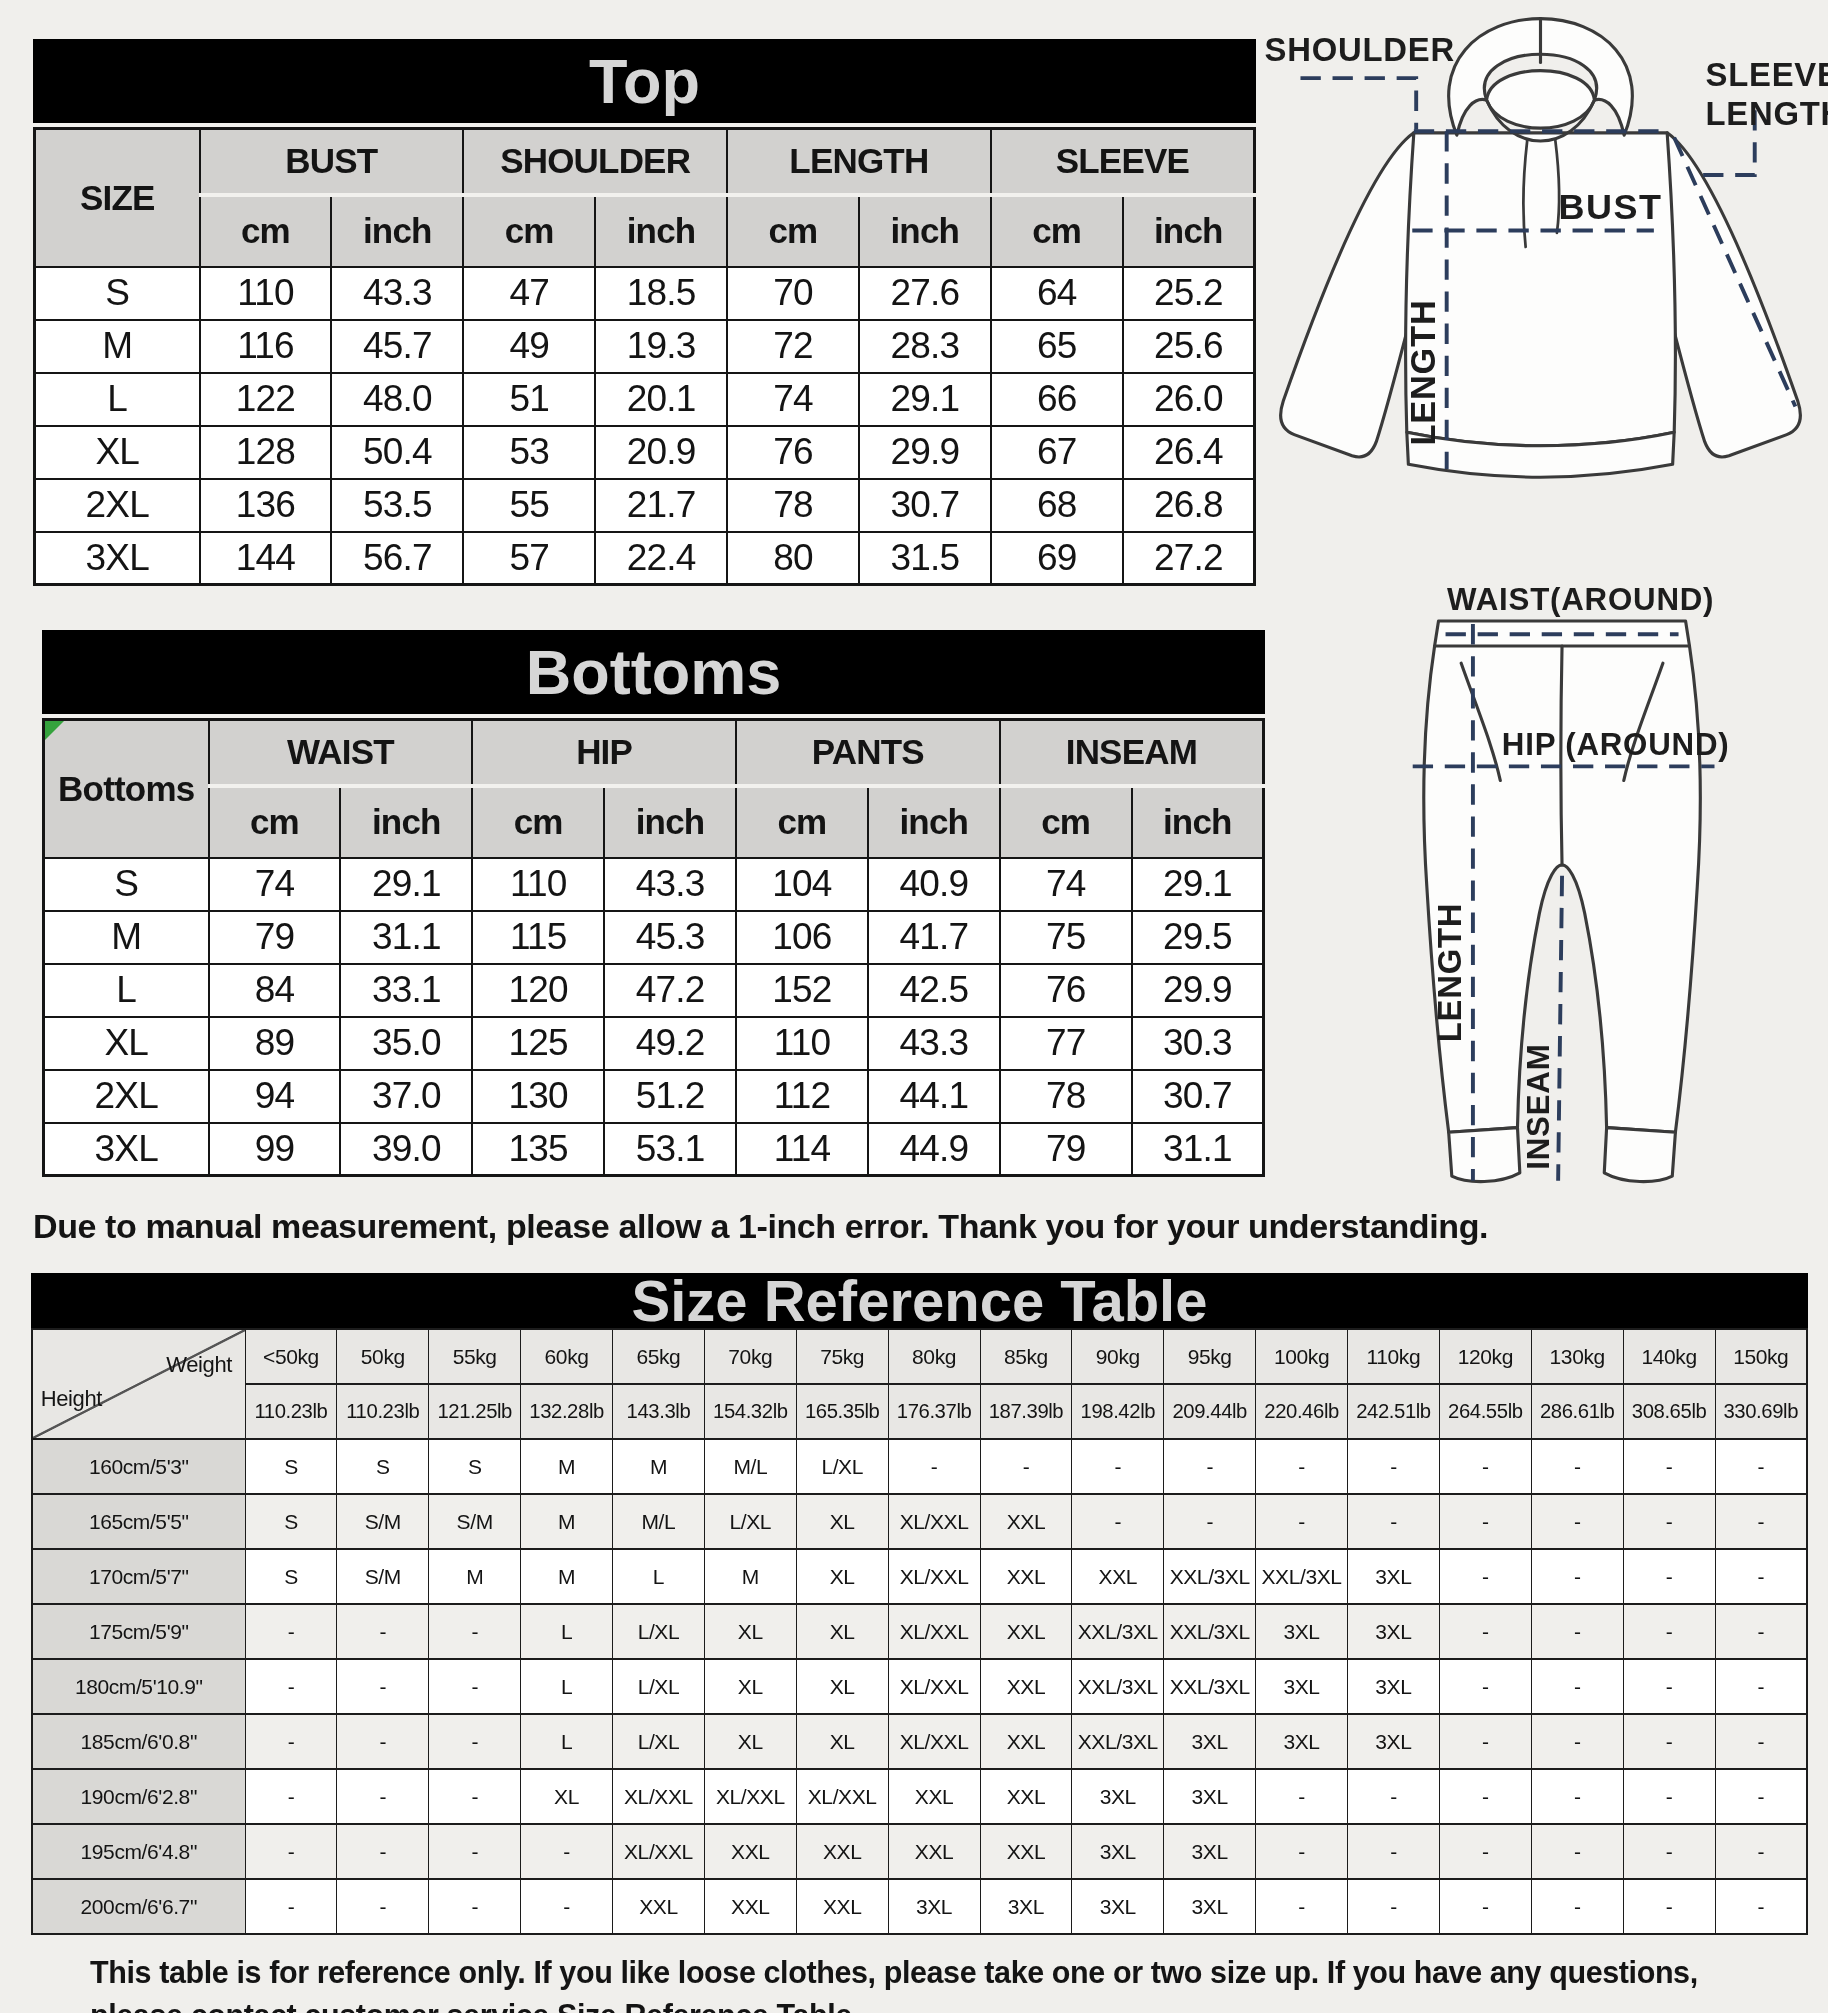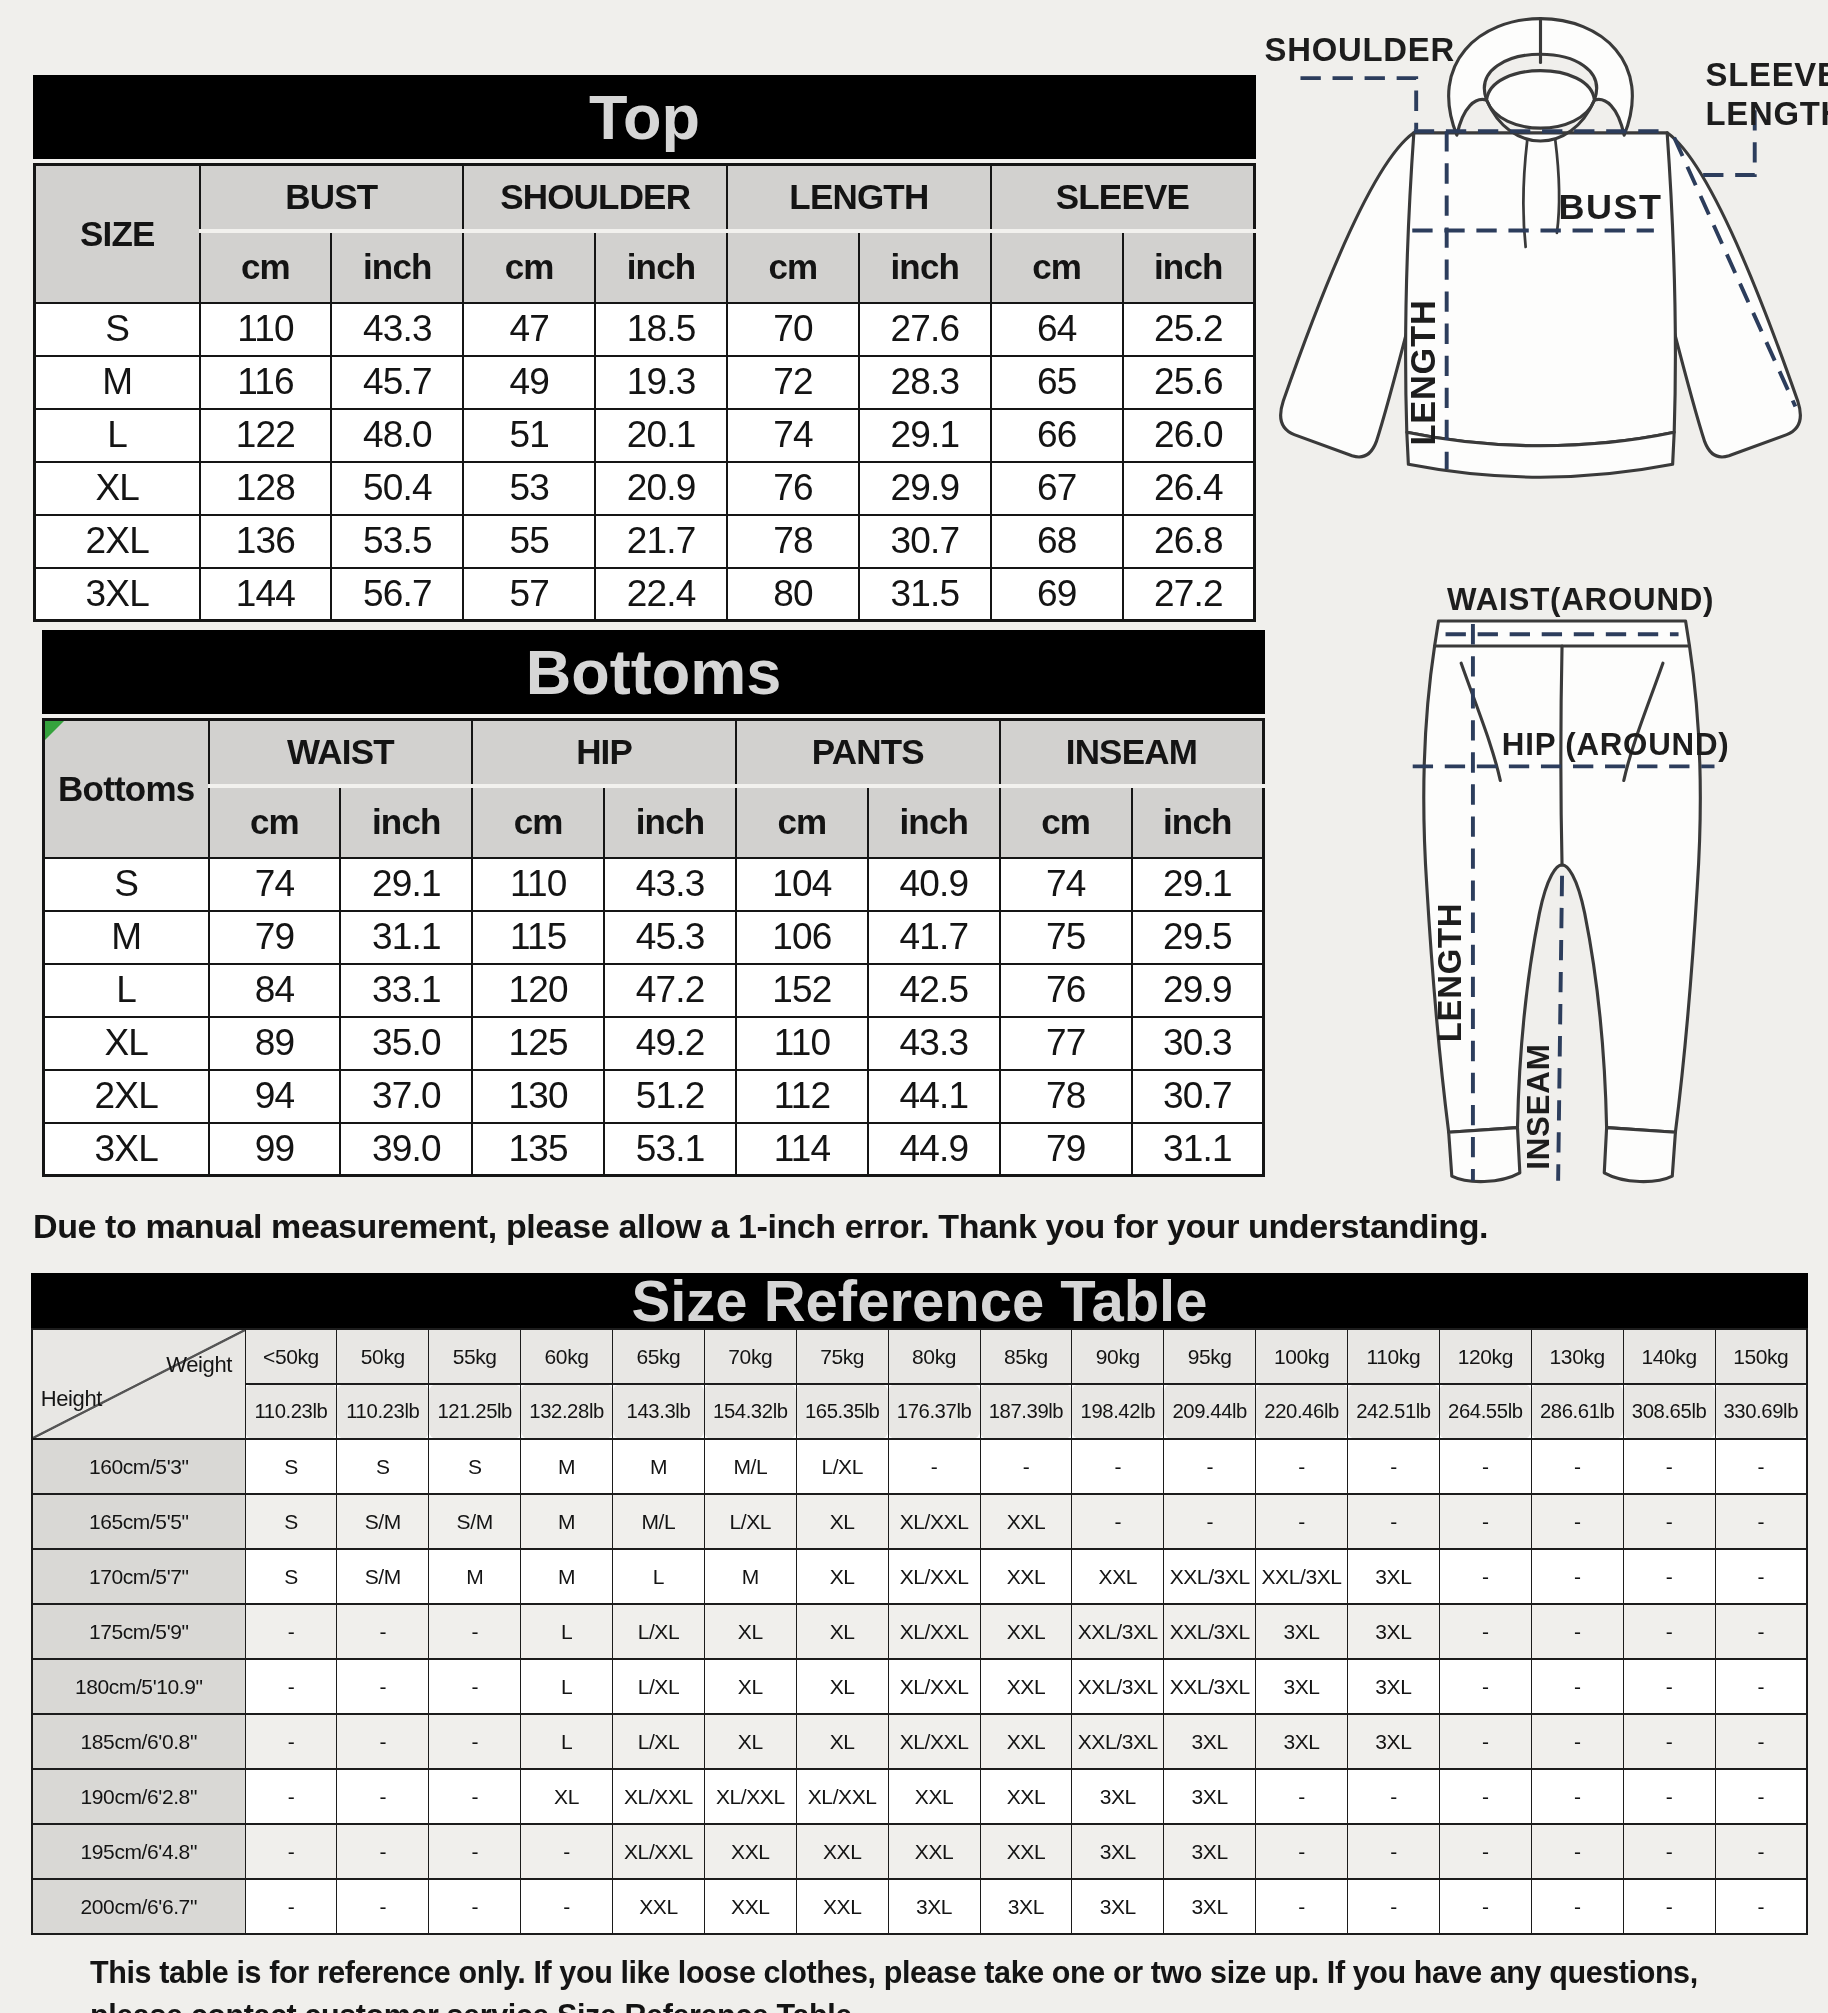--- a/index.html
+++ b/index.html
@@ -26,21 +26,21 @@
   .size-table tbody td { font-size:37px; }
   .corner-flag { position:absolute; left:0; top:0; width:0; height:0;
     border-top:19px solid #35a23d; border-right:19px solid transparent; }
 
   
   .ref-table { border:2.3px solid #1c1c1c; background:#fff; }
   .ref-table th, .ref-table td { border:1.6px solid #1c1c1c; border-top-width:2.3px; border-bottom-width:2.3px;
     text-align:center; vertical-align:middle; font-weight:normal; font-size:21px; letter-spacing:-0.4px; }
   .ref-table thead tr { height:55px; }
   .ref-table thead th { background:#e8e7e4; }
-  .ref-table thead .lb-th { font-size:20.3px;border-radius:8px; }
+  .ref-table thead .lb-th { font-size:20.3px; }
   .ref-table tbody tr { height:55px; }
   .ref-table tbody th.height-cell { background:#d9d8d5; font-size:21px; }
   .ref-table tbody td { background:#fff; }
   .ref-table tbody tr:nth-child(even) td { background:#f0efec; }
   .diag-cell { position:relative; background:#edecе9; background:#edece9; }
   .diag-line { position:absolute; inset:0;
     background:linear-gradient(to bottom right, transparent calc(50% - 1.6px), #555 calc(50% - 0.8px), #555 calc(50% + 0.8px), transparent calc(50% + 1.6px)); }
   .diag-weight { position:absolute; right:12.5px; top:22px; font-size:22px; }
   .diag-height { position:absolute; left:7.8px; top:56px; font-size:22px; }
 
@@ -49,21 +49,21 @@
   .note-measure { left:33px; top:1207px; font-size:34px; }
   .note-reference { left:90px; top:1951px; width:1678px; font-size:30.5px; line-height:43px; }
 
   .diagram-svg { position:absolute; }
   .hoodie-svg { left:1252px; top:6.3px; width:577px; height:575px; }
   .pants-svg { left:1256px; top:585px; width:573px; height:688px; }
 </style>
 </head>
 <body>
 
-<section class="panel" style="left:33px; top:39px; width:1223px;margin-top:36px;">
+<section class="panel" style="left:33px; top:39px; width:1223px;">
   <div class="title-bar main-title-bar">
     <span>Top</span>
   </div>
   <table class="size-table">
       <colgroup>
         <col style="width: 165px;">
         <col>
         <col>
         <col>
         <col>

